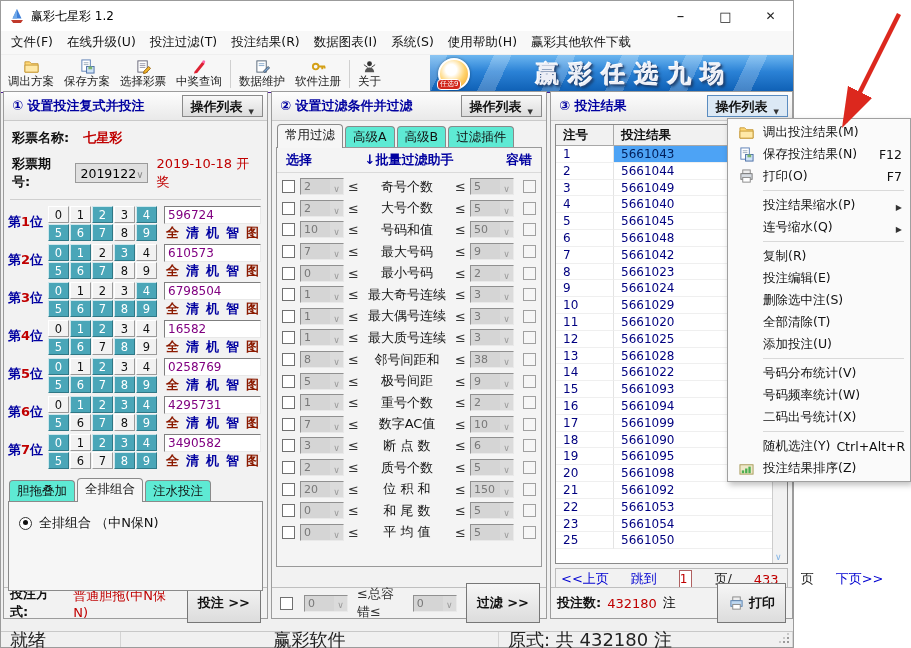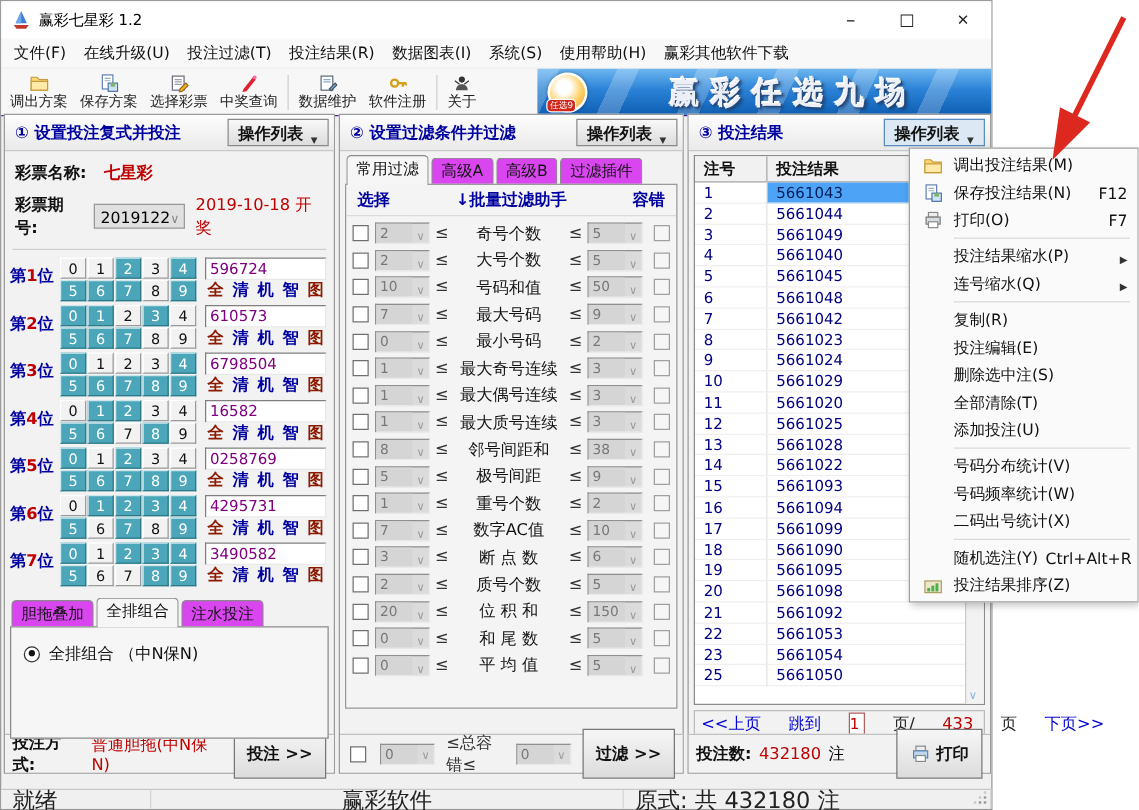--- a/index.html
+++ b/index.html
@@ -75,21 +75,21 @@
   .ncell.sel{background:#4AA6B8;color:#FFF;border-color:#CFE7EC #2F7886 #2F7886 #CFE7EC}
   .pos-right{margin-left:7px;margin-top:2px;flex:1;display:flex;flex-direction:column;margin-right:4px}
   .pos-value{height:16px;background:#FFF;border:1px solid;border-color:#7F7F7F #E8E8E8 #E8E8E8 #7F7F7F;
          color:#800080;font-size:12px;line-height:16px;padding:0 3px}
   .pos-links{display:flex;justify-content:space-between;padding:0 2px;font-size:13px;font-weight:bold;
          line-height:17px}
   .qa-red{color:#8B1A00}
   .qa-blue{color:#0000A0}
   
   .tabs{display:flex;align-items:flex-end;height:22px;padding-left:5px;gap:2px}
-  .tab{padding:2px 7px;font-size:12.5px;background:#d946ef;border:1px solid #8A8A8A;border-bottom:none;
+  .tab{padding:2px 7px;font-size:12.5px;background:#5eead4;border:1px solid #8A8A8A;border-bottom:none;
        border-radius:4px 4px 0 0;color:#111;position:relative;top:1px;white-space:nowrap}
   .tab.active{background:#F6F6F6;padding-bottom:4px;z-index:2}
   .bet-tabs{margin-top:9px}
   .tabbox{margin:0 4px;border:1px solid #8A8A8A;background:#F6F6F6;height:88px;position:relative;z-index:1}
   .radio-row{display:flex;align-items:center;gap:7px;padding:12px 10px;font-size:13px;color:#111}
   .radio{width:13px;height:13px;border-radius:50%;border:1px solid #333;background:#FFF;position:relative;
          box-sizing:border-box;flex:0 0 auto}
   .radio.checked::after{content:"";position:absolute;left:2.5px;top:2.5px;width:5px;height:5px;
          border-radius:50%;background:#111}
   .pnl-footer{position:absolute;left:0;right:0;bottom:0;height:30px;border-top:1px solid #BFBFBF;

